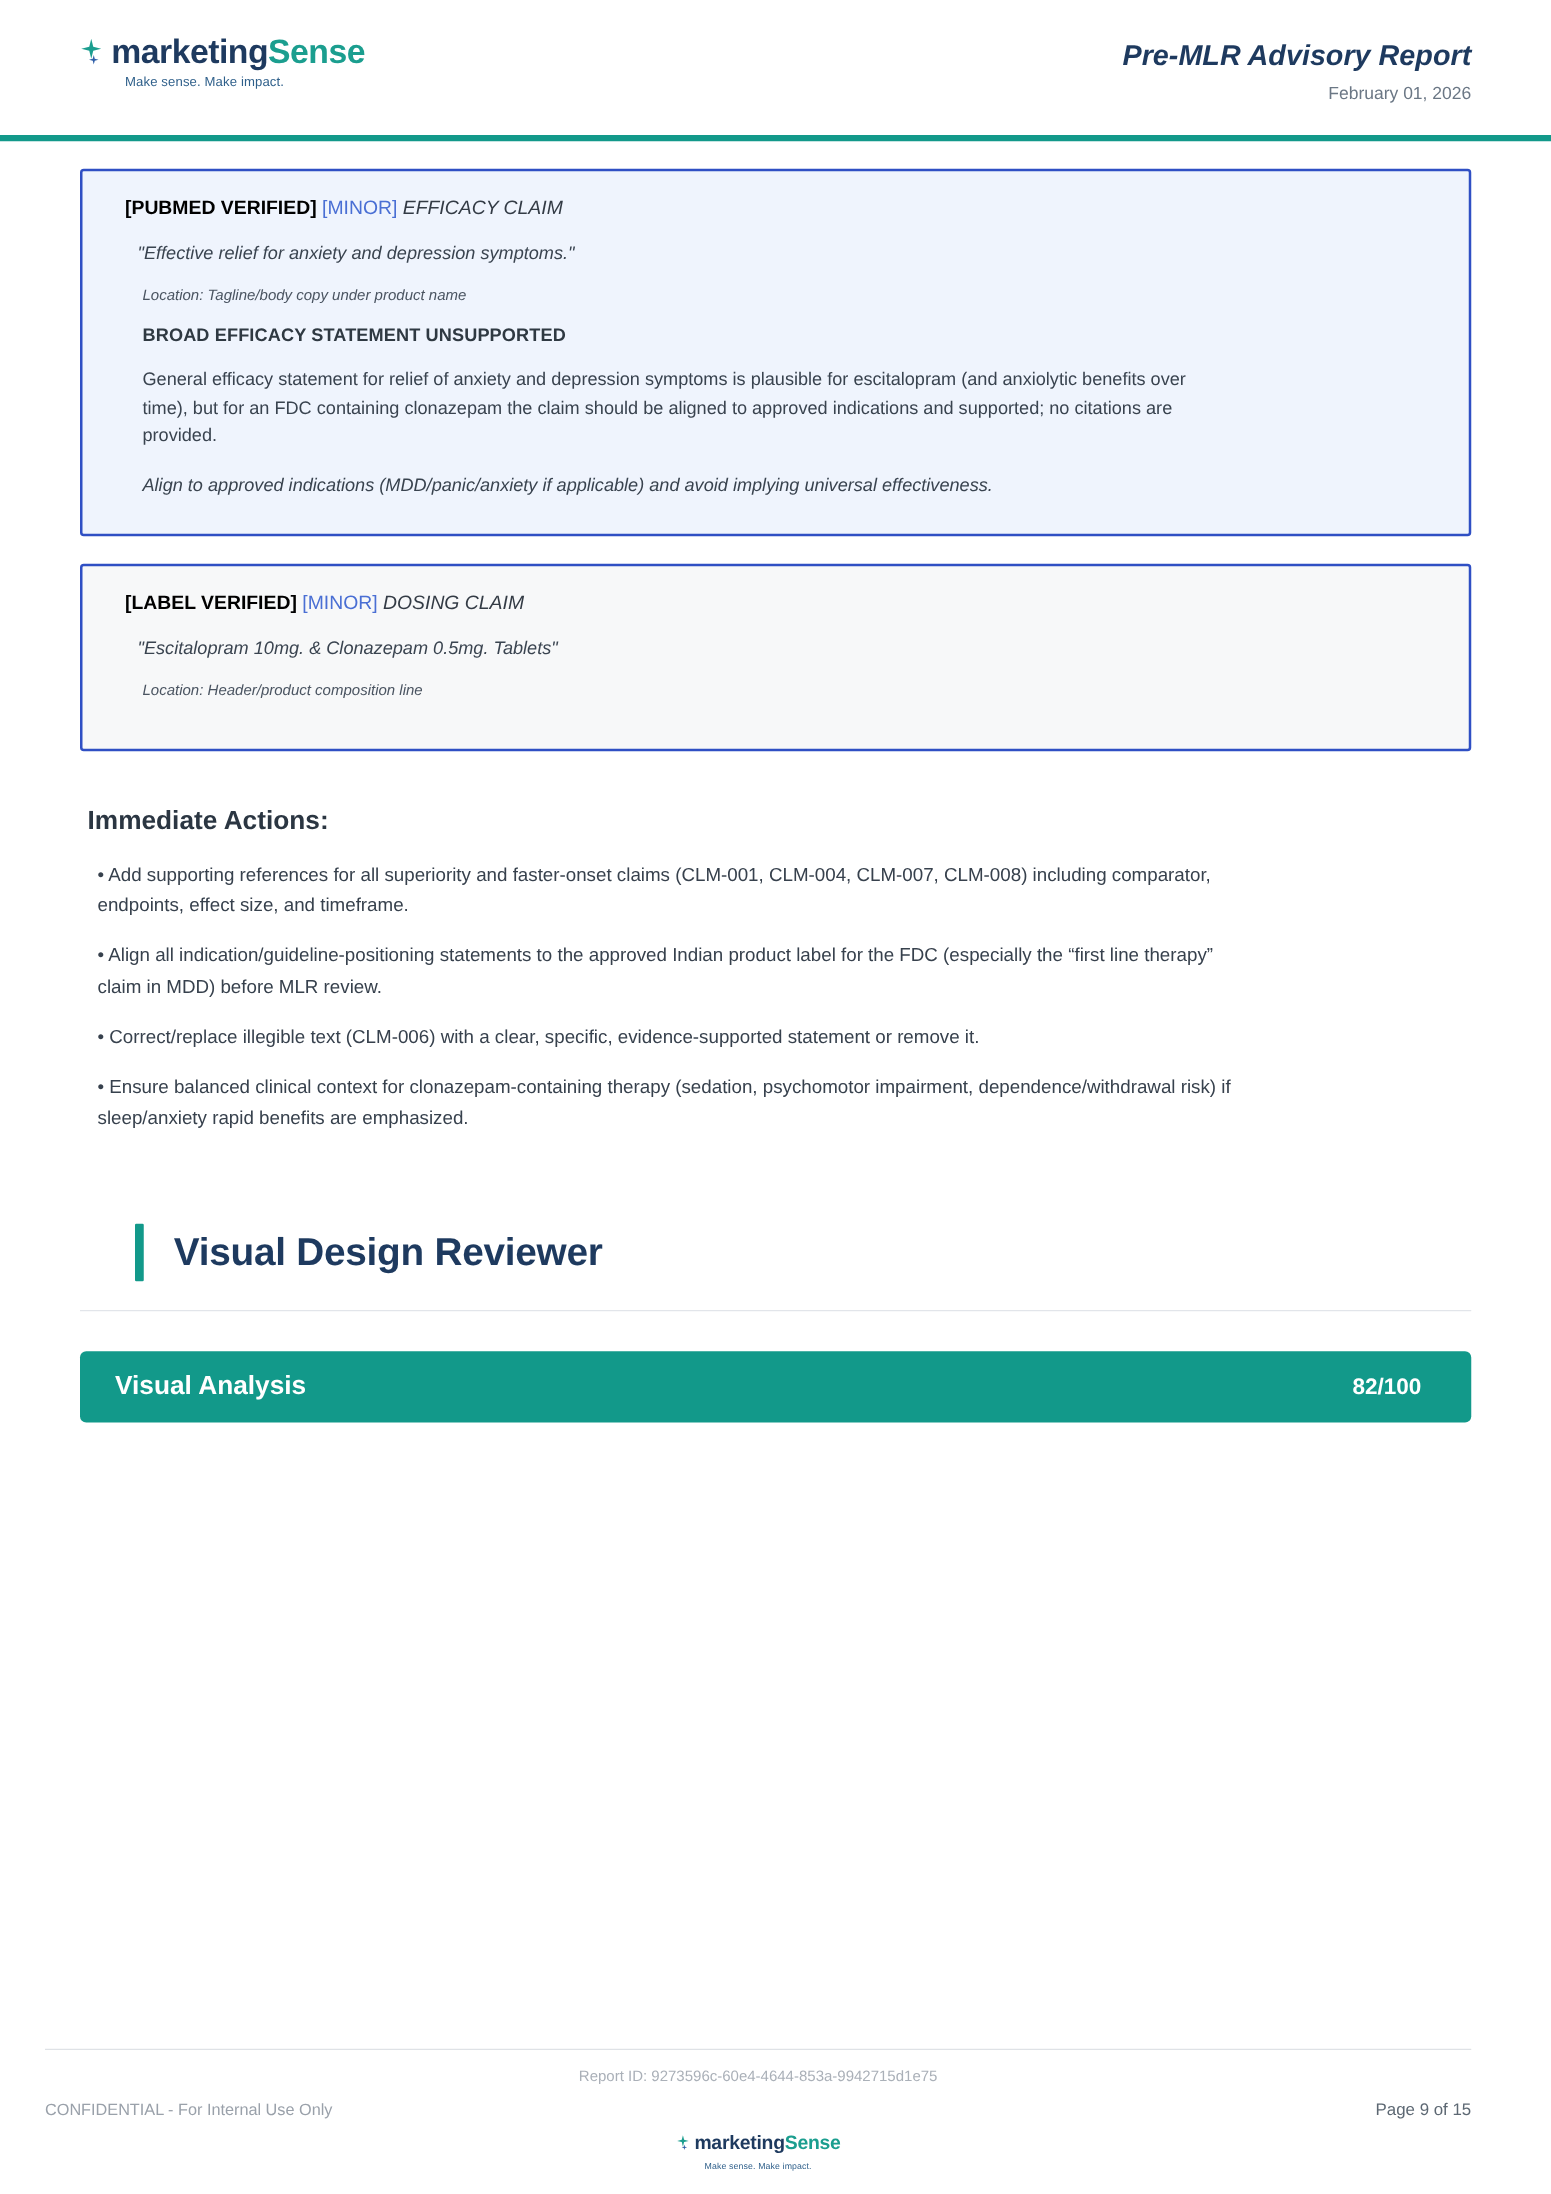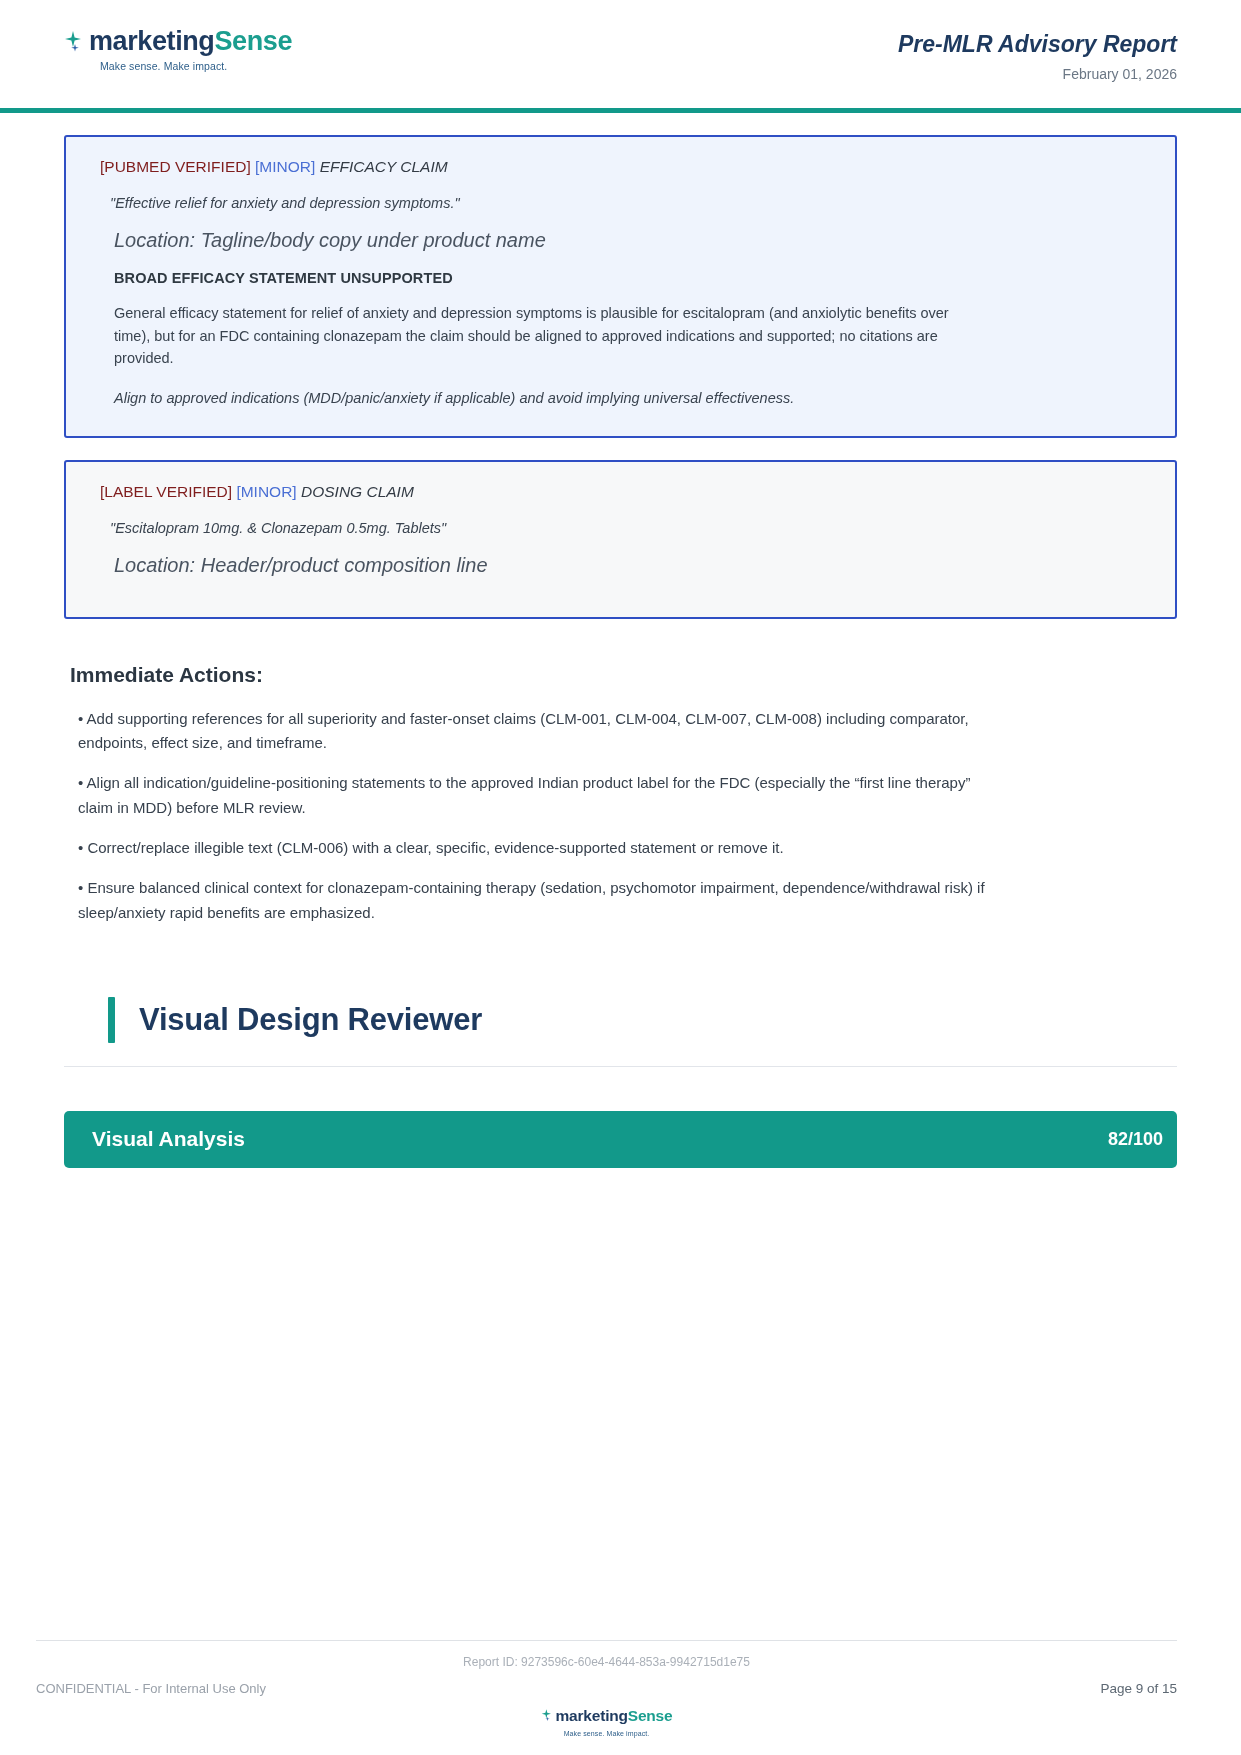--- a/index.html
+++ b/index.html
@@ -99,39 +99,39 @@
     padding-bottom: 22px;
   }
 
   .finding-heading {
     font-size: 15.5px;
     line-height: 1.3;
     margin-bottom: 18px;
     white-space: nowrap;
   }
   .tag-verified {
-    color: #7f1d1d;
-    font-weight: normal;
+    color: #000000;
+    font-weight: bold;
   }
   .tag-severity {
     color: #4a6fd4;
   }
   .tag-type {
     color: #333b45;
     font-style: italic;
   }
 
   .finding-quote {
     font-size: 14.5px;
     font-style: italic;
     color: #3a4450;
     margin: 0 0 18px 10px;
   }
   .finding-location {
-    font-size: 20px;
+    font-size: 12px;
     font-style: italic;
     color: #4a5461;
     margin: 0 0 18px 14px;
   }
   .finding-issue {
     font-size: 14.5px;
     font-weight: bold;
     color: #2f3942;
     margin: 0 0 16px 14px;
     letter-spacing: 0.1px;
@@ -190,25 +190,25 @@
     letter-spacing: -0.2px;
   }
   .section-divider {
     height: 1px;
     background: #e2e5ea;
     margin-top: 23px;
   }
 
   
   .score-banner {
-    margin-top: 44px;
+    margin-top: 32px;
     background: #12998a;
     border-radius: 5px;
     height: 57px;
-    padding: 0 14px 0 28px;
+    padding: 0 40px 0 28px;
     display: flex;
     align-items: center;
     justify-content: space-between;
     color: #ffffff;
   }
   .score-label {
     font-size: 21px;
     font-weight: bold;
   }
   .score-value {

